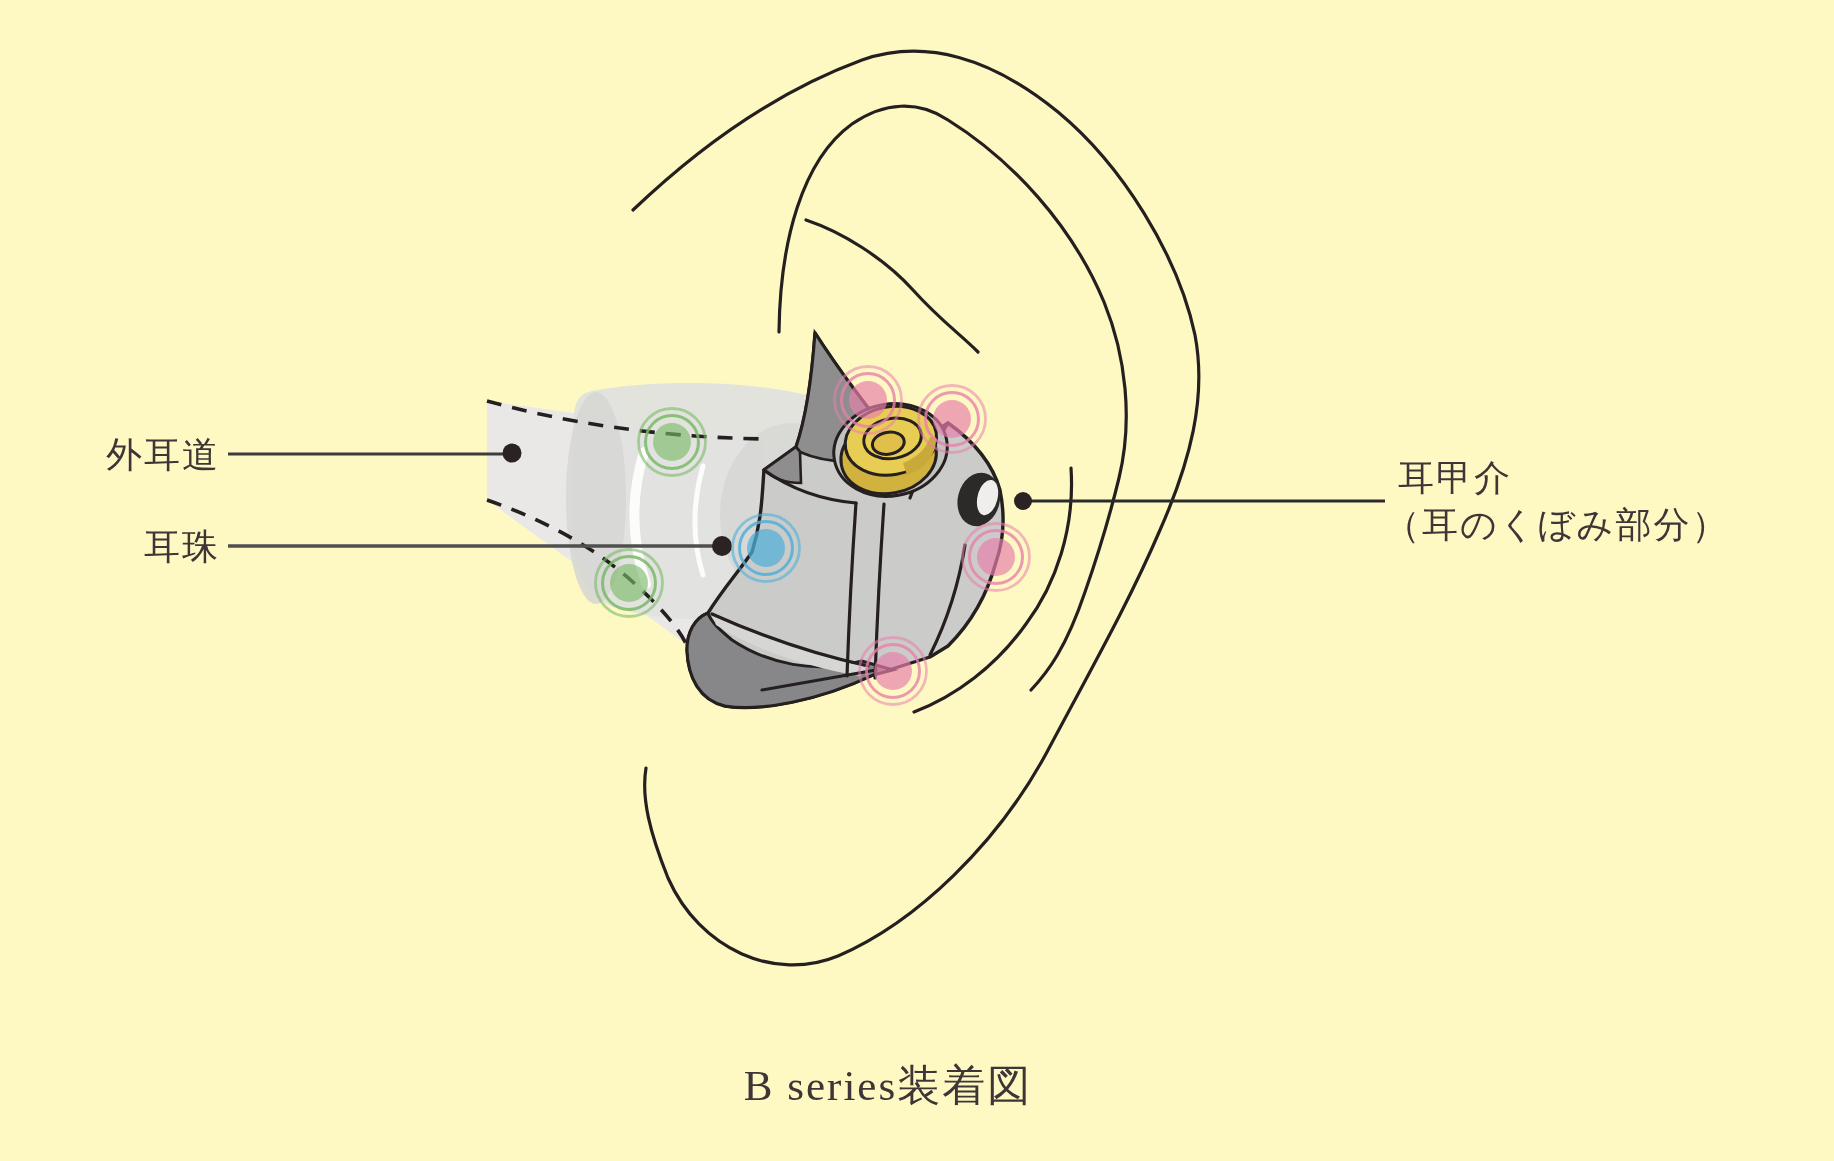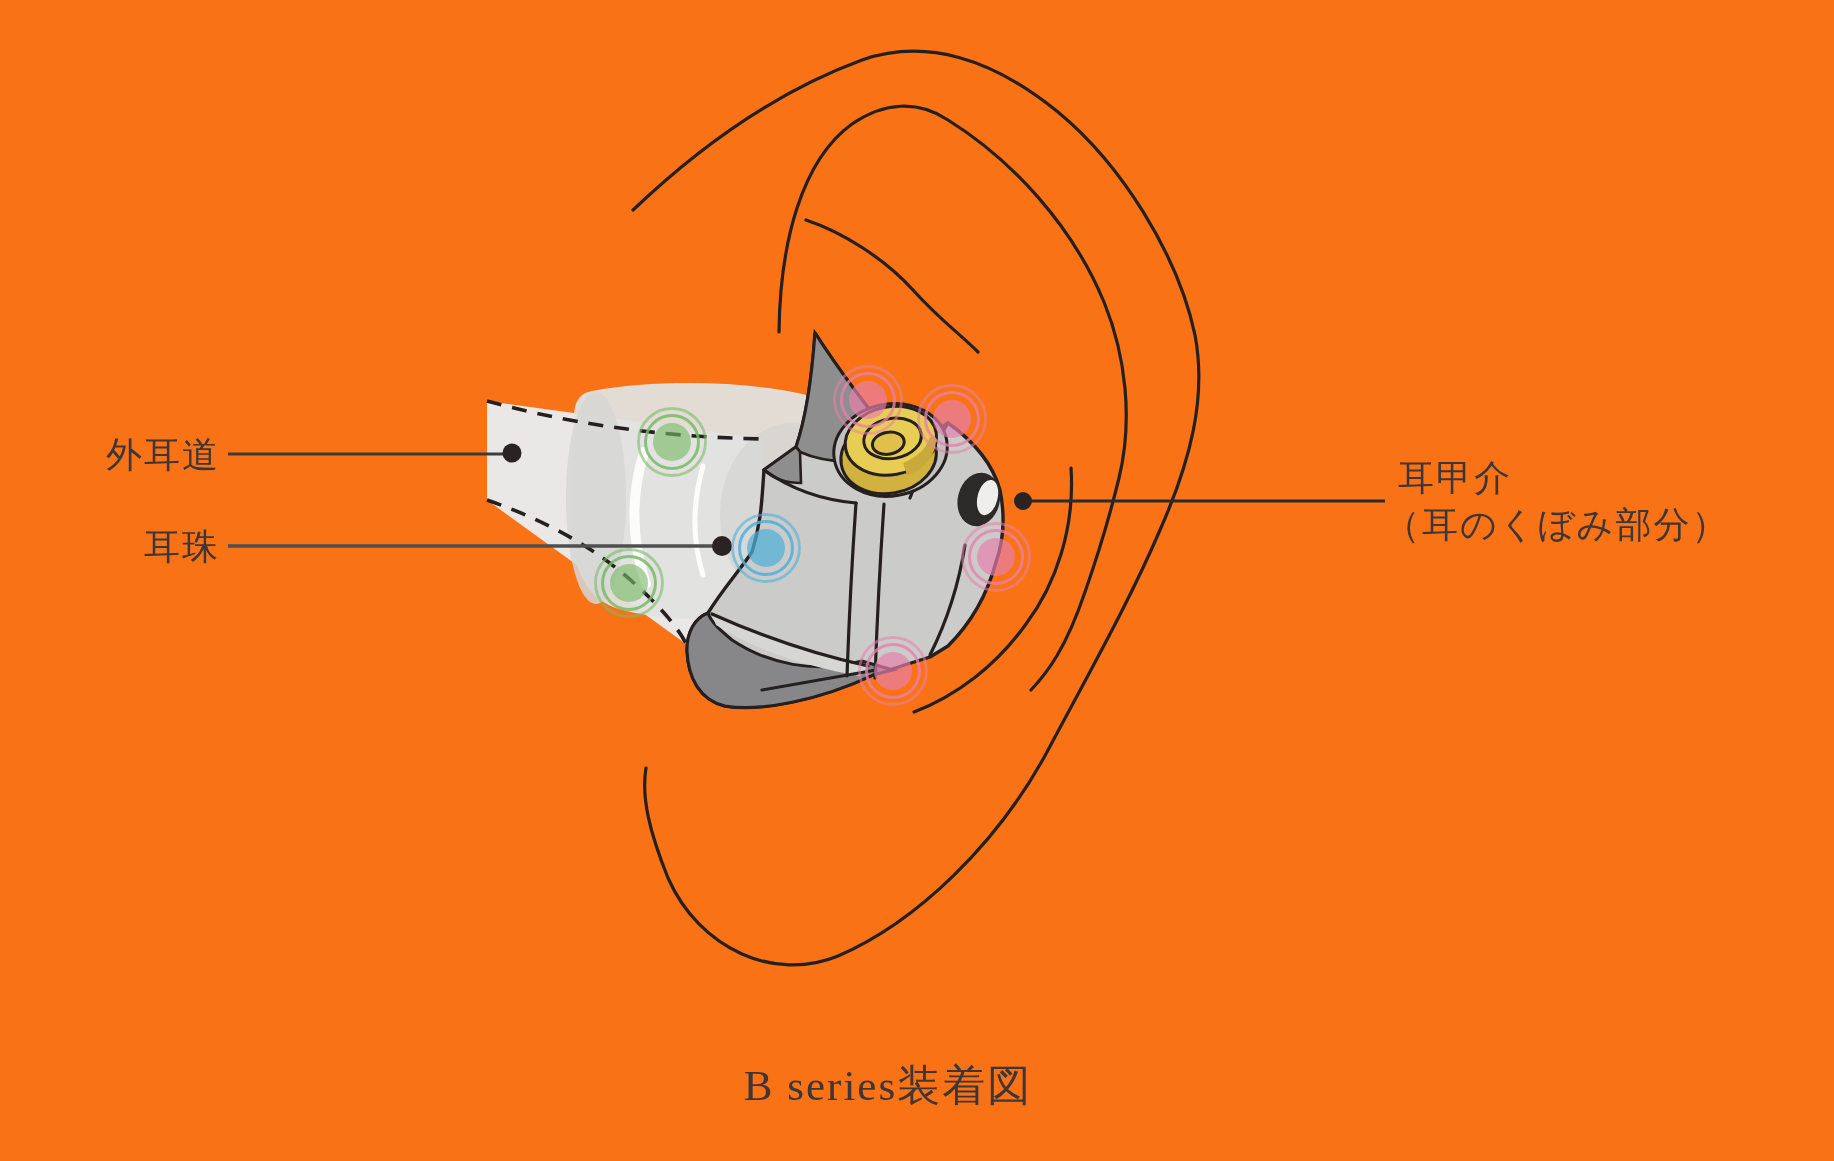--- a/index.html
+++ b/index.html
@@ -8,21 +8,21 @@
     background: #f2f2f0;
     width: 1834px;
     height: 1161px;
     overflow: hidden;
     font-family: "Liberation Serif", "DejaVu Serif", serif;
   }
   #stage {
     position: relative;
     width: 1834px;
     height: 1161px;
-    background: #f97316;
+    background: #fef9c3;
   }
   svg { display: block; }
   .earline   { fill: none; stroke: #25201f; stroke-width: 3.2; stroke-linecap: round; }
   .dashline  { fill: none; stroke: #25201f; stroke-width: 3.6; stroke-linecap: butt;
                stroke-dasharray: 15 11; }
   .bodyline  { fill: none; stroke: #25201f; stroke-width: 3.2; stroke-linecap: round; }
   .label-text {
     font-family: "Liberation Serif", "DejaVu Serif", serif;
     font-size: 36px;
     fill: #3e3537;

